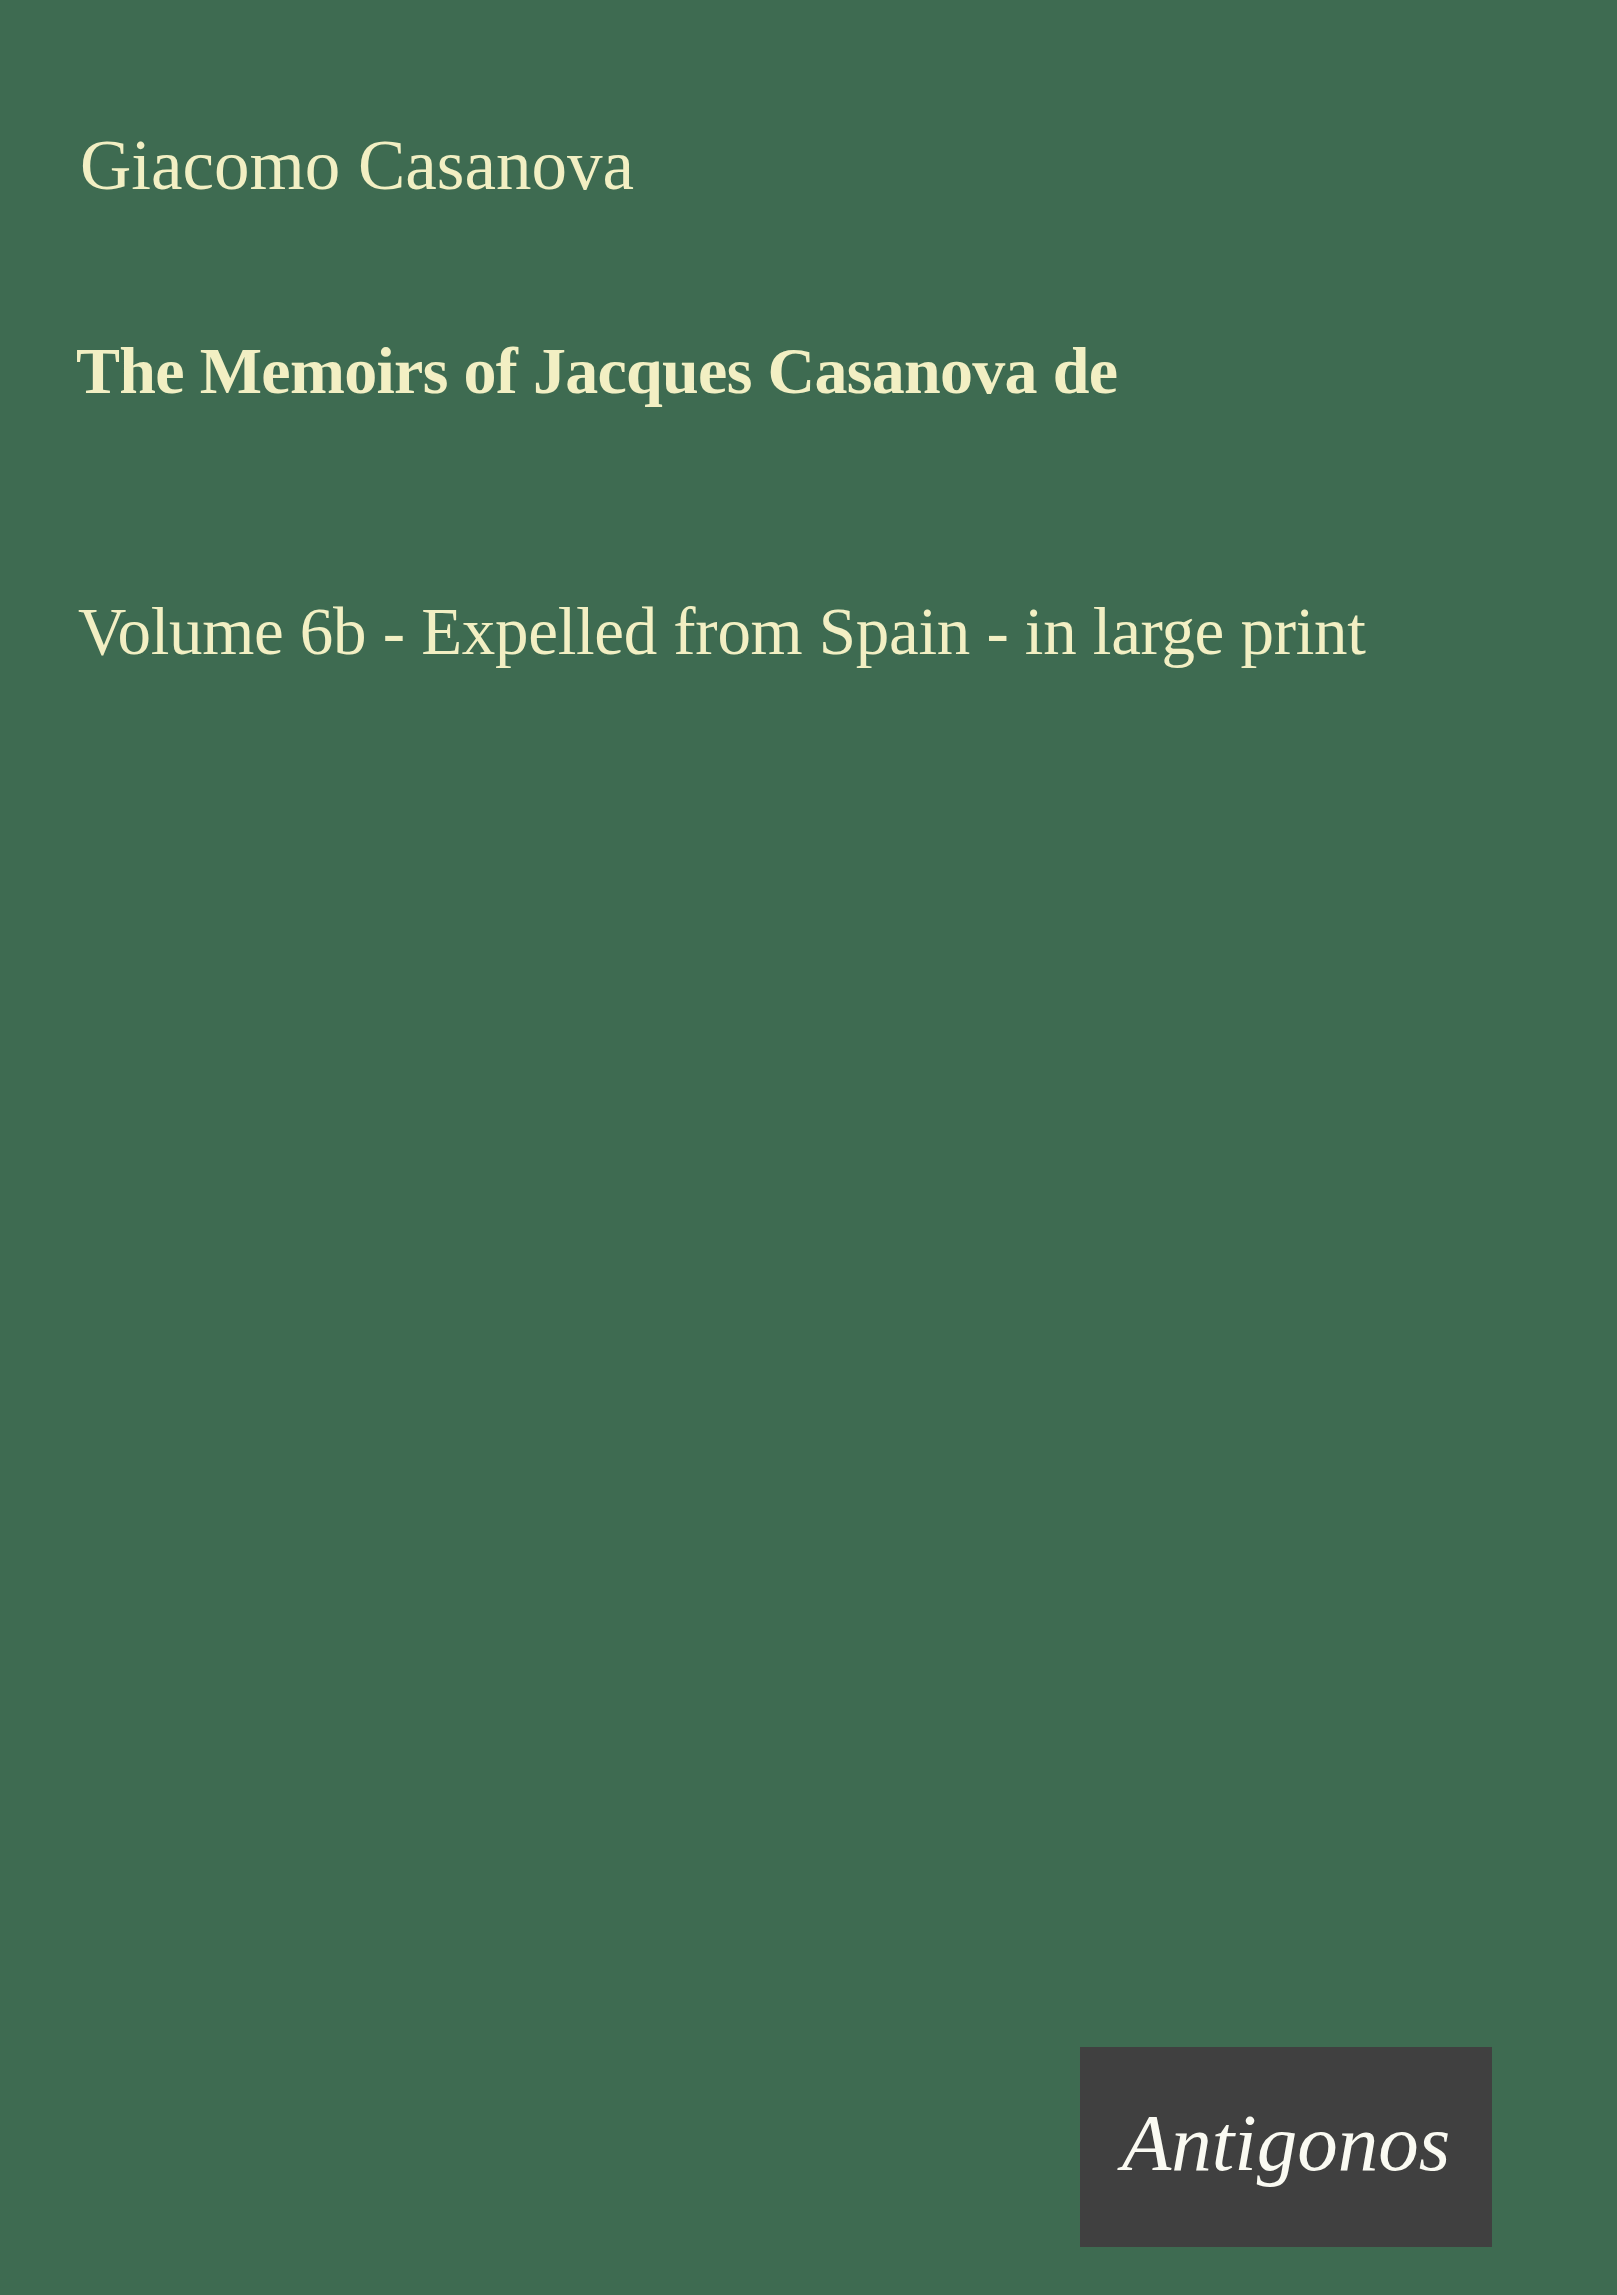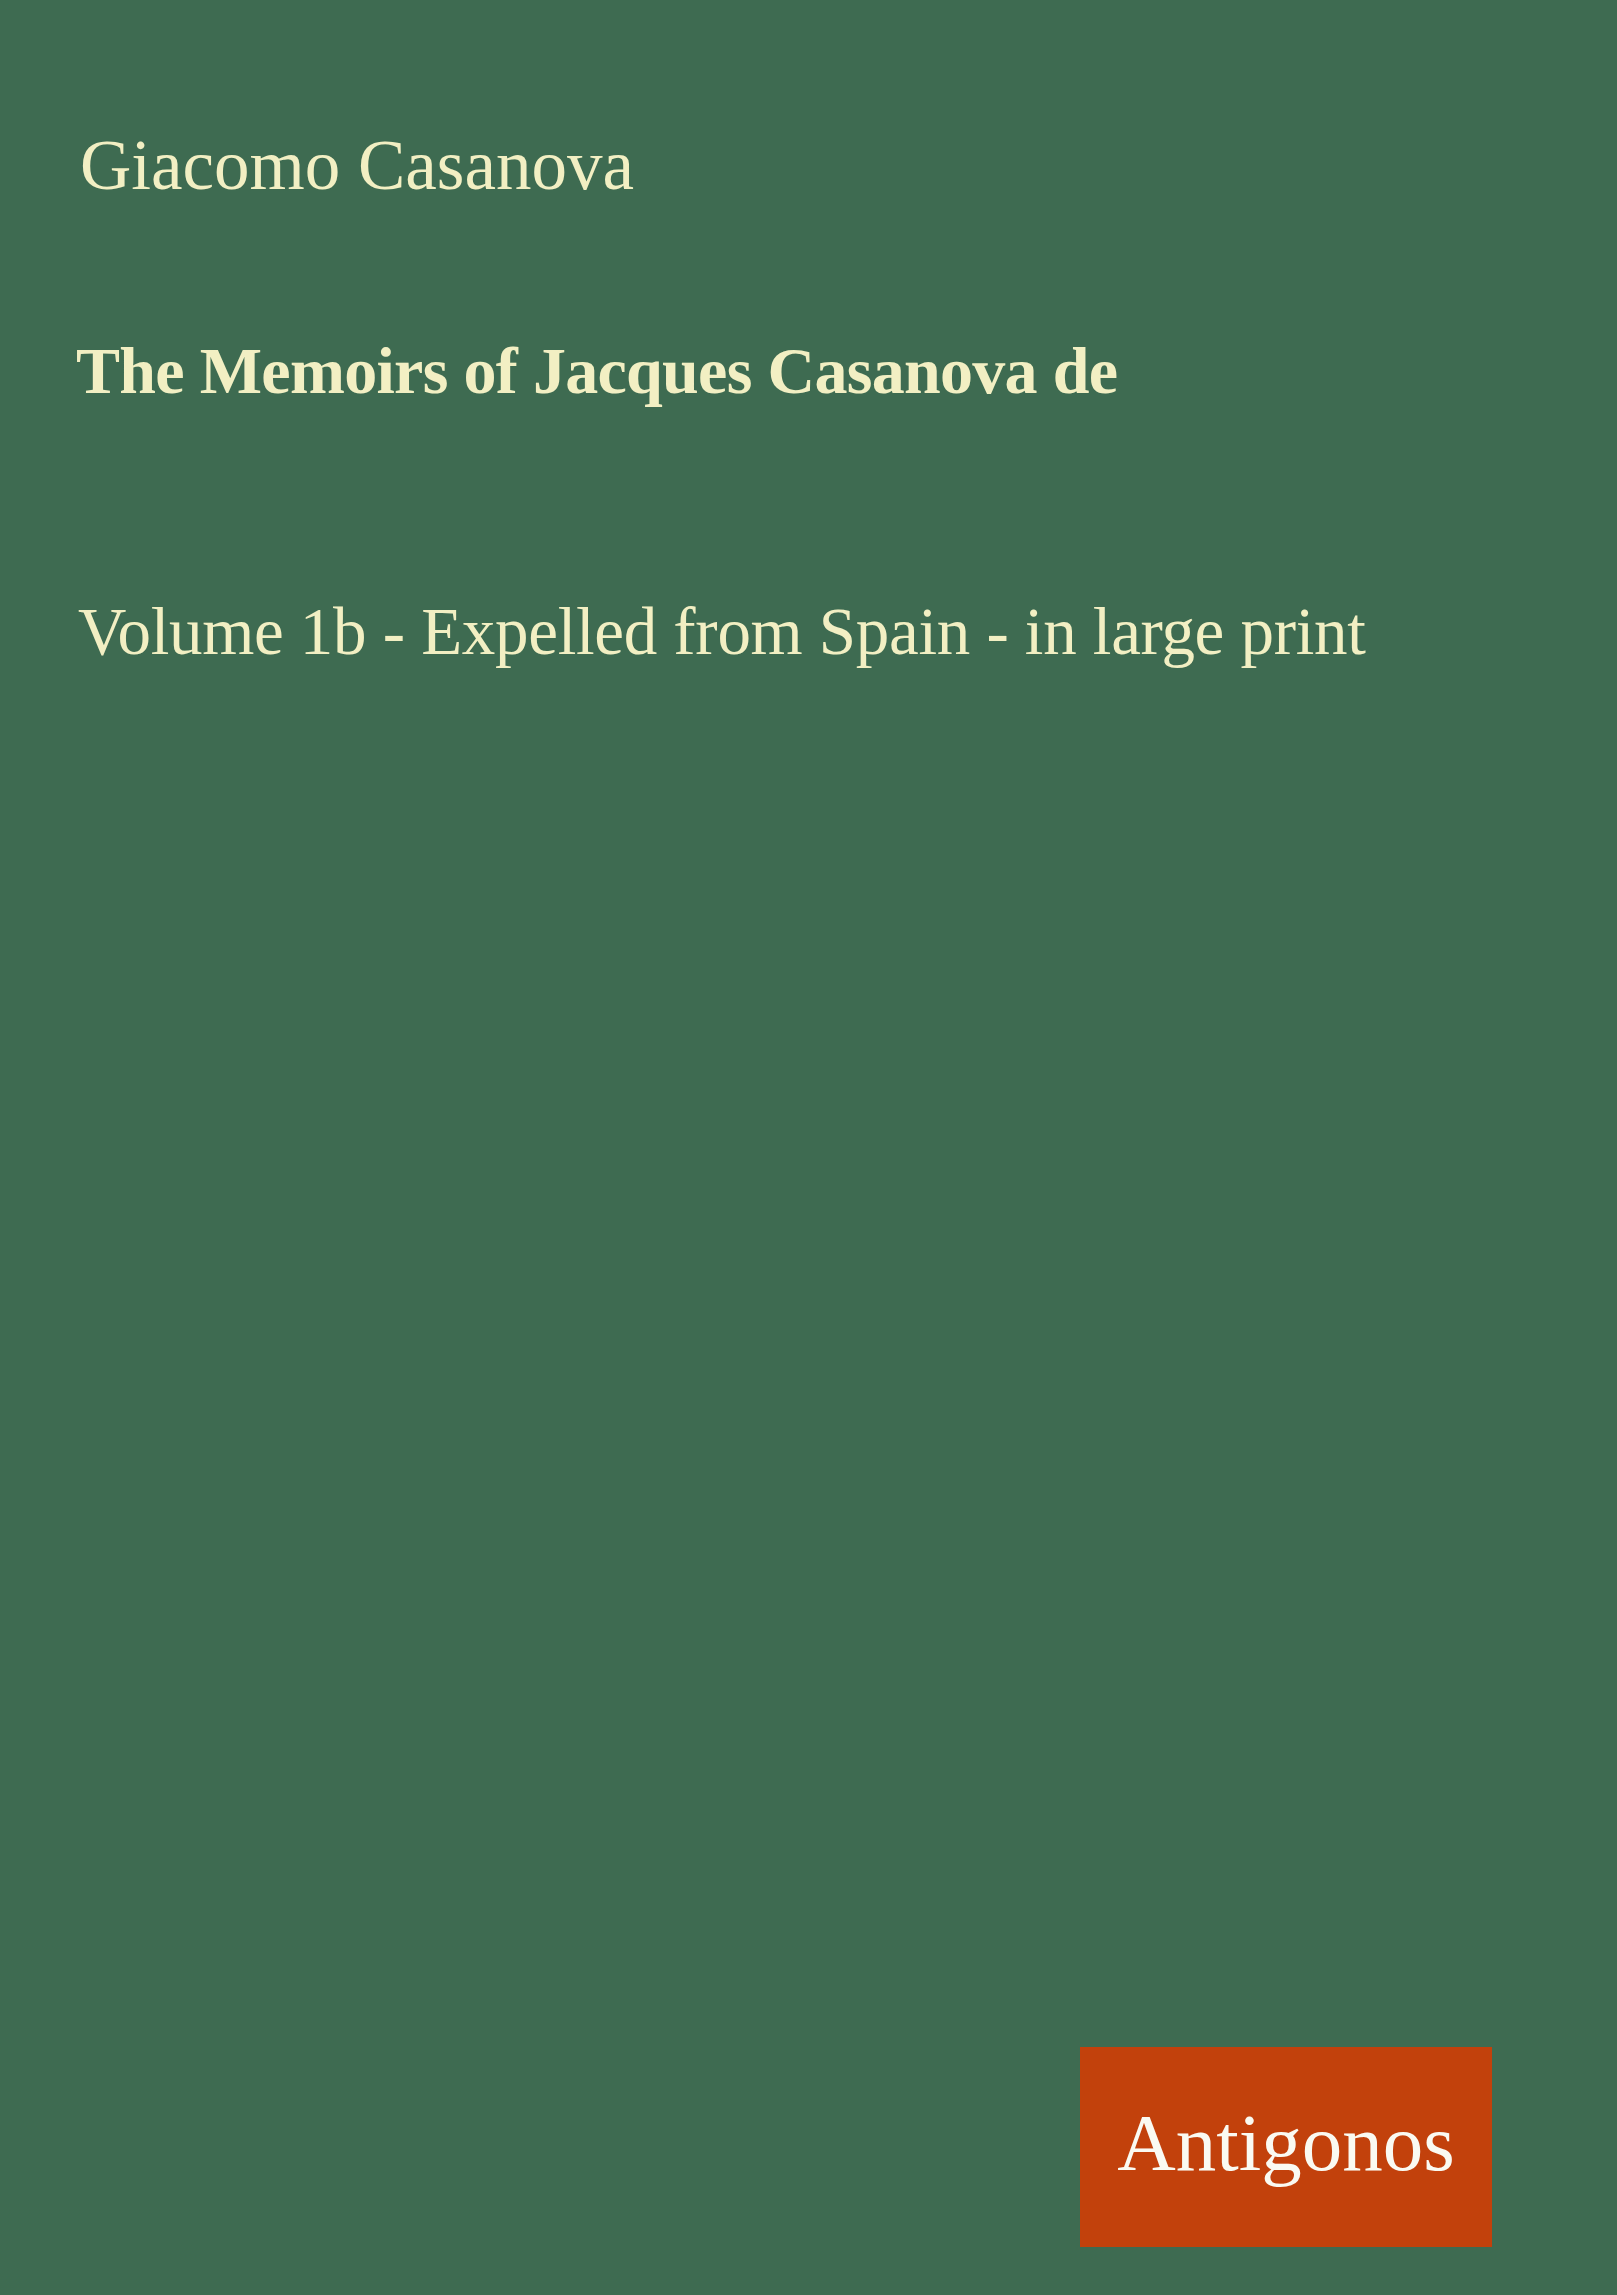--- a/index.html
+++ b/index.html
@@ -68,20 +68,20 @@
 <body style="background-color: rgb(62, 107, 81);">
 
 <div class="cover" style="color: rgb(242, 239, 195);">
 
   <div class="author">Giacomo Casanova</div>
 
   <div class="title">
     <div class="line">The Memoirs of Jacques Casanova de</div>
   </div>
 
-  <div class="subtitle">Volume 1b - Expelled from Spain - in large print</div>
+  <div class="subtitle">Volume 6b - Expelled from Spain - in large print</div>
 
-  <div class="publisher-box" style="background-color: #c2410c;">
+  <div class="publisher-box" style="background-color: #404040; font-style: italic;">
     <span class="publisher-name" style="color: rgb(250, 250, 242);">Antigonos</span>
   </div>
 
 </div>
 
 
 </body></html>

